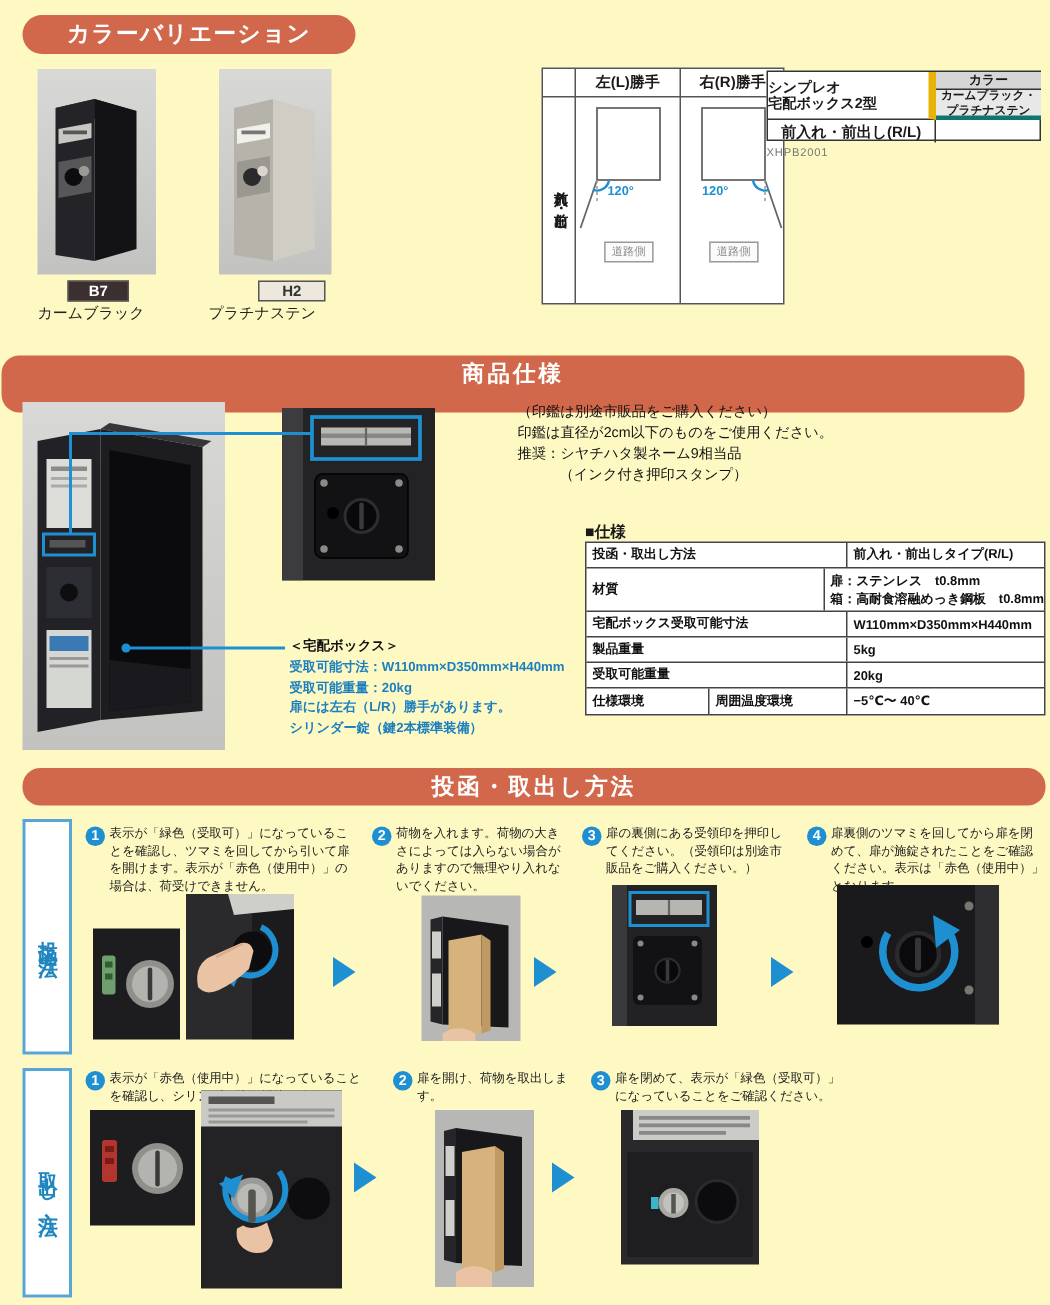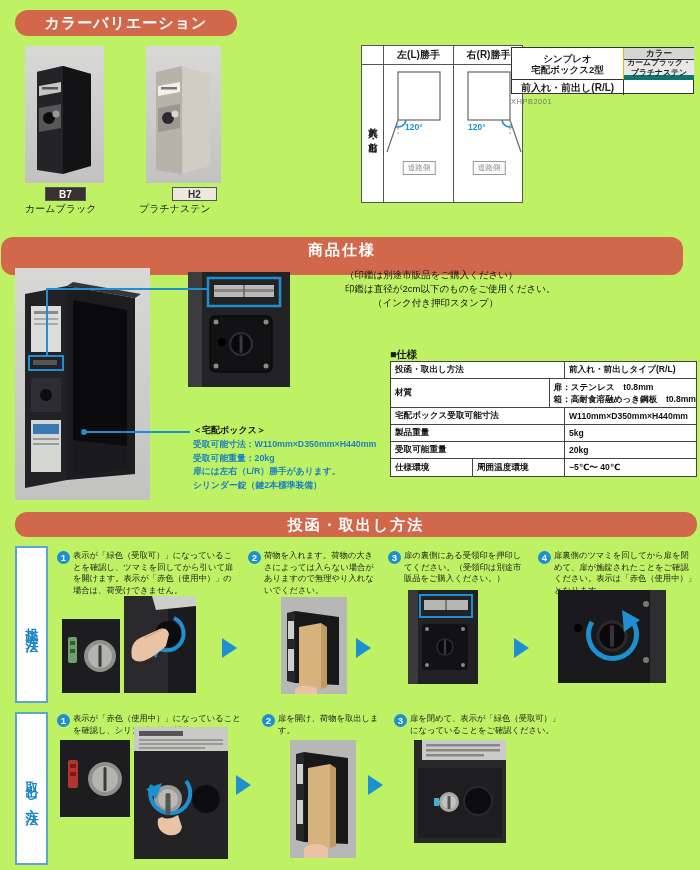--- a/index.html
+++ b/index.html
@@ -1,18 +1,18 @@
 <!DOCTYPE html>
 <html style="--orange: #d2684b; --blue: #1e8fd0; --callout_blue: #1b7fc0; --swatch_b7: #3b2f30; --swatch_h2: #ece8db; --indicator_green: #6f9f6f; --indicator_red: #b23530;"><head>
 <meta charset="utf-8">
 <style>
   * { margin:0; padding:0; box-sizing:border-box; }
   html,body { background:#fff; }
   body { font-family:"Liberation Sans","DejaVu Sans",sans-serif; color:#1a1a1a; }
-  .page { position:relative; width:700px; height:870px; background:#bef264; overflow:hidden; }
+  .page { position:relative; width:700px; height:870px; background:#fef9c3; overflow:hidden; }
   .abs { position:absolute; }
 
   
   .pill { background:var(--orange,#d2684b); color:#fff; font-weight:bold; text-align:center;
           border-radius:13px; font-size:15px; line-height:26px; letter-spacing:1px; }
   .bar  { background:var(--orange,#d2684b); color:#fff; font-weight:bold; text-align:center;
           border-radius:12px; font-size:15px; line-height:25px; letter-spacing:2px; }
 
   
   .ph { position:absolute; overflow:hidden; }
@@ -32,28 +32,28 @@
   .hside  { position:absolute; left:0; top:18px; width:21px; height:139px;
             writing-mode:vertical-rl; text-orientation:upright; font-size:9.5px; font-weight:bold;
             display:flex; align-items:center; justify-content:center; letter-spacing:1px; }
   .hcell  { position:absolute; top:18px; width:70px; height:139px; }
   .angle  { position:absolute; font-size:8.5px; color:var(--blue,#1e8fd0); font-weight:bold; }
   .road   { position:absolute; left:50%; transform:translateX(-50%); top:97px; padding:1px 4px;
             border:1px solid #999; color:#888; font-size:7.5px; background:#fbfbfb; white-space:nowrap; }
 
   
   .mtable { left:511px; top:47px; width:183px; height:47px; border:1px solid #333; background:#fff; }
-  .mt-name { position:absolute; left:0; top:0; width:112px; height:32px; border-right:1px solid #eab308;
-             border-bottom:1px solid #333; display:flex; flex-direction:column; align-items:center;
+  .mt-name { position:absolute; left:0; top:0; width:112px; height:32px; border-right:5px solid #eab308;
+             border-bottom:1px solid #333; display:flex; flex-direction:column; align-items:flex-start;
              justify-content:center; font-size:9.5px; font-weight:bold; line-height:11px; }
   .mt-type { position:absolute; left:0; top:32px; width:112px; height:15px; border-right:1px solid #333;
              display:flex; align-items:center; justify-content:center; font-size:10px; font-weight:bold; }
   .mt-chead{ position:absolute; left:112px; top:0; width:70px; height:12px; border-bottom:1px solid #333;
              background:#d6d6d6; font-size:8.5px; font-weight:bold; display:flex; align-items:center; justify-content:center; }
-  .mt-cval { position:absolute; left:112px; top:12px; width:70px; height:20px; border-bottom:5px solid #0f766e;
+  .mt-cval { position:absolute; left:112px; top:12px; width:70px; height:20px; border-bottom:3px solid #0f766e;
              background:#e8e8e8; font-size:7.8px; font-weight:bold; line-height:9.5px; text-align:center;
              display:flex; align-items:center; justify-content:center; }
   .mcode   { font-size:7.5px; color:#777; letter-spacing:0.5px; }
 
   
   .note  { font-size:9.5px; line-height:14px; color:#111; }
   .note .indent { padding-left:28px; }
   .callout-title { font-size:9px; color:#111; font-weight:bold; }
   .callout-lines { font-size:8.8px; line-height:13.5px; color:var(--callout_blue,#1b7fc0); font-weight:bold; }
   .bline { position:absolute; background:var(--blue,#1e8fd0); }
@@ -203,20 +203,21 @@
       <circle cx="78" cy="94" r="2.5" fill="#8a8a86"></circle>
     </svg>
   </div>
 
   <div class="bline" style="left:46px;top:288px;width:2px;height:68px"></div>
   <div class="bline" style="left:46px;top:288px;width:162px;height:2px"></div>
 
   <div class="note abs" style="left:345px;top:268px;width:340px">
     <div>（印鑑は別途市販品をご購入ください）</div>
     <div>印鑑は直径が2cm以下のものをご使用ください。</div>
+    <div>推奨：シヤチハタ製ネーム9相当品</div>
     <div class="indent">（インク付き押印スタンプ）</div>
   </div>
 
   <div class="bdot" style="left:81px;top:429px"></div>
   <div class="bline" style="left:85px;top:431px;width:105px;height:1.5px"></div>
   <div class="callout-title abs" style="left:193px;top:424px">＜宅配ボックス＞</div>
   <div class="callout-lines abs" style="left:193px;top:438px">
     <div>受取可能寸法：W110mm×D350mm×H440mm</div>
     <div>受取可能重量：20kg</div>
     <div>扉には左右（L/R）勝手があります。</div>

